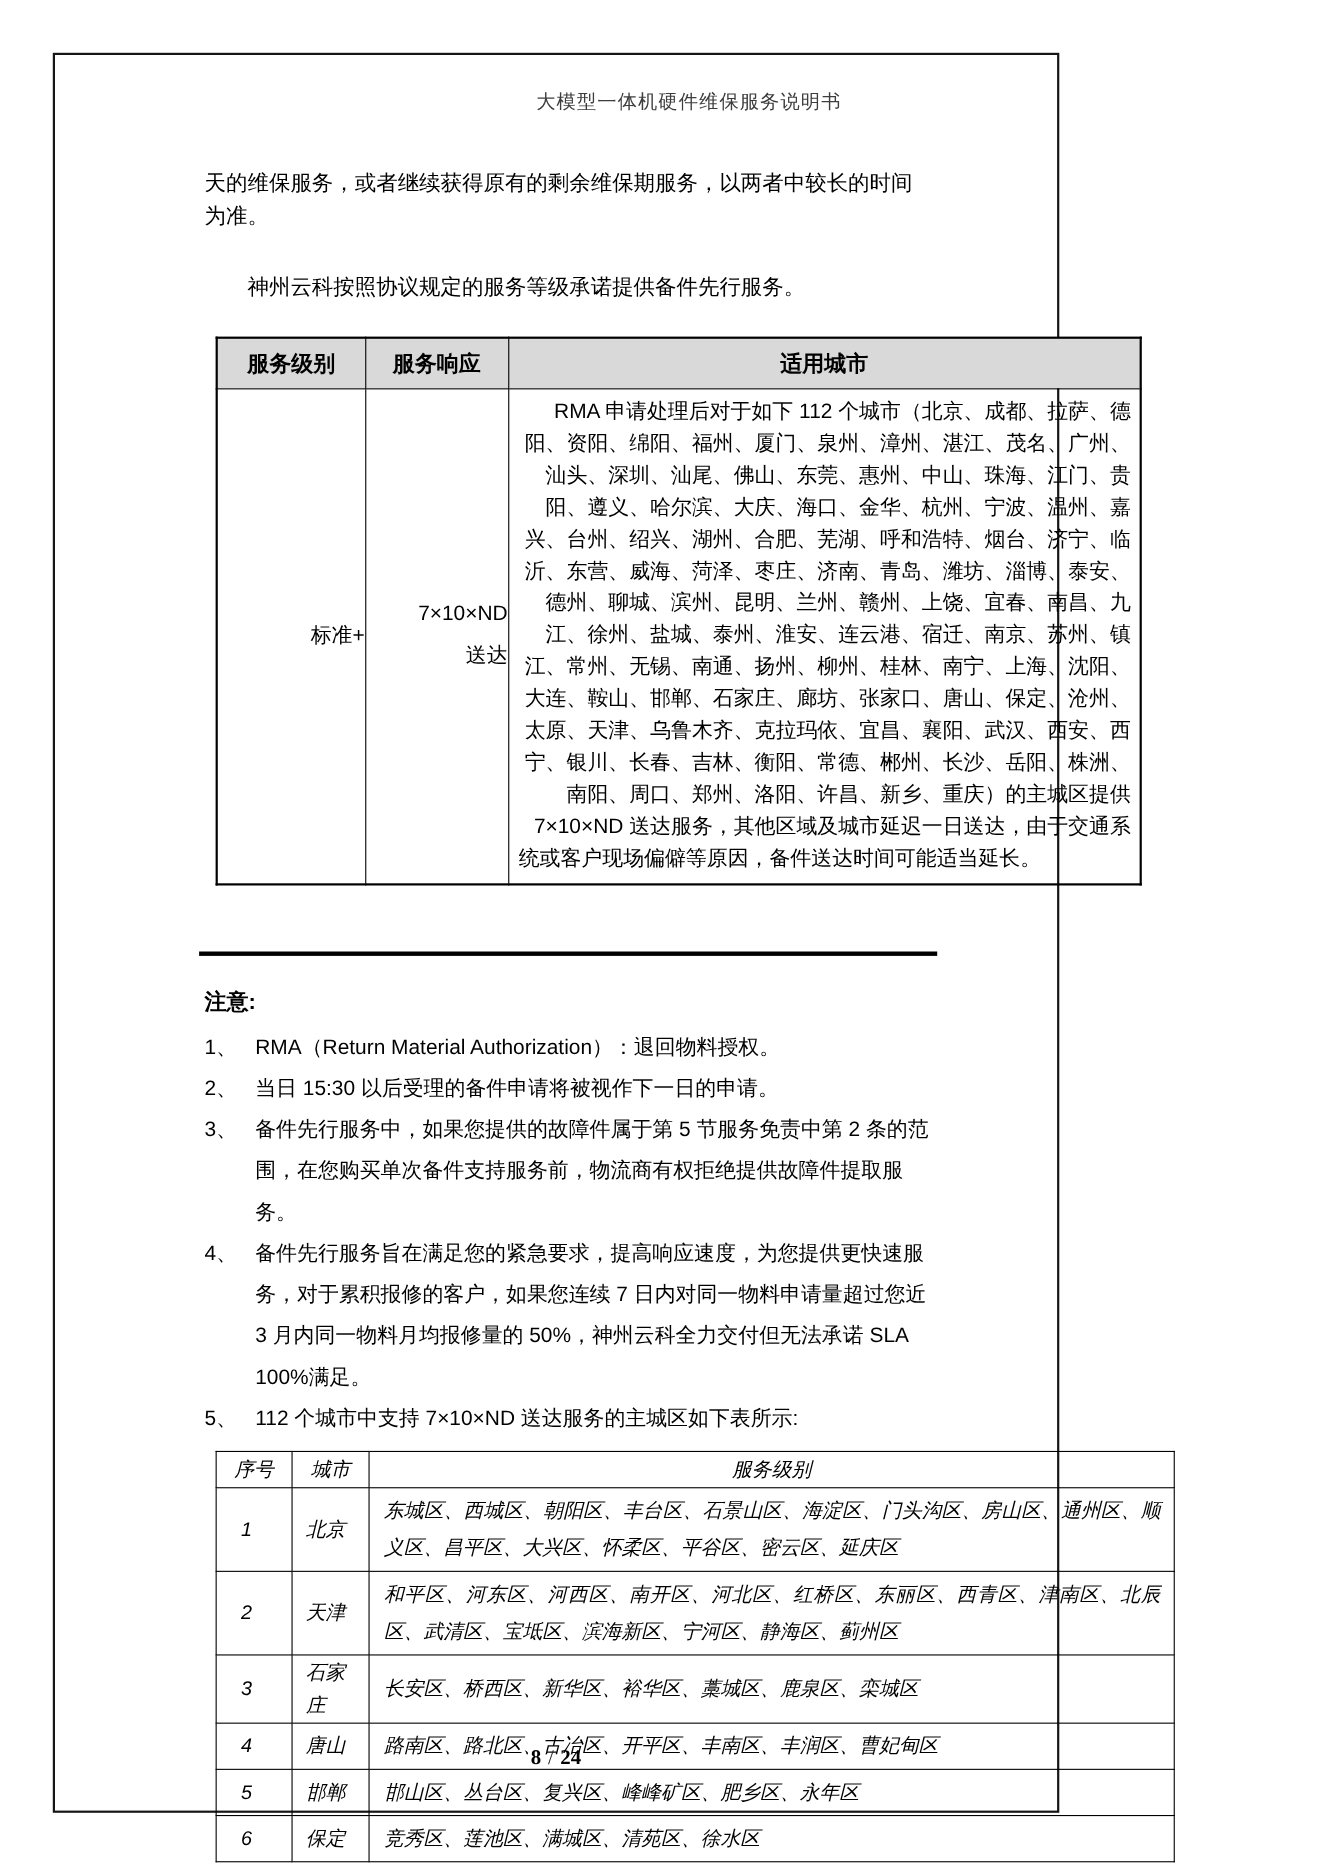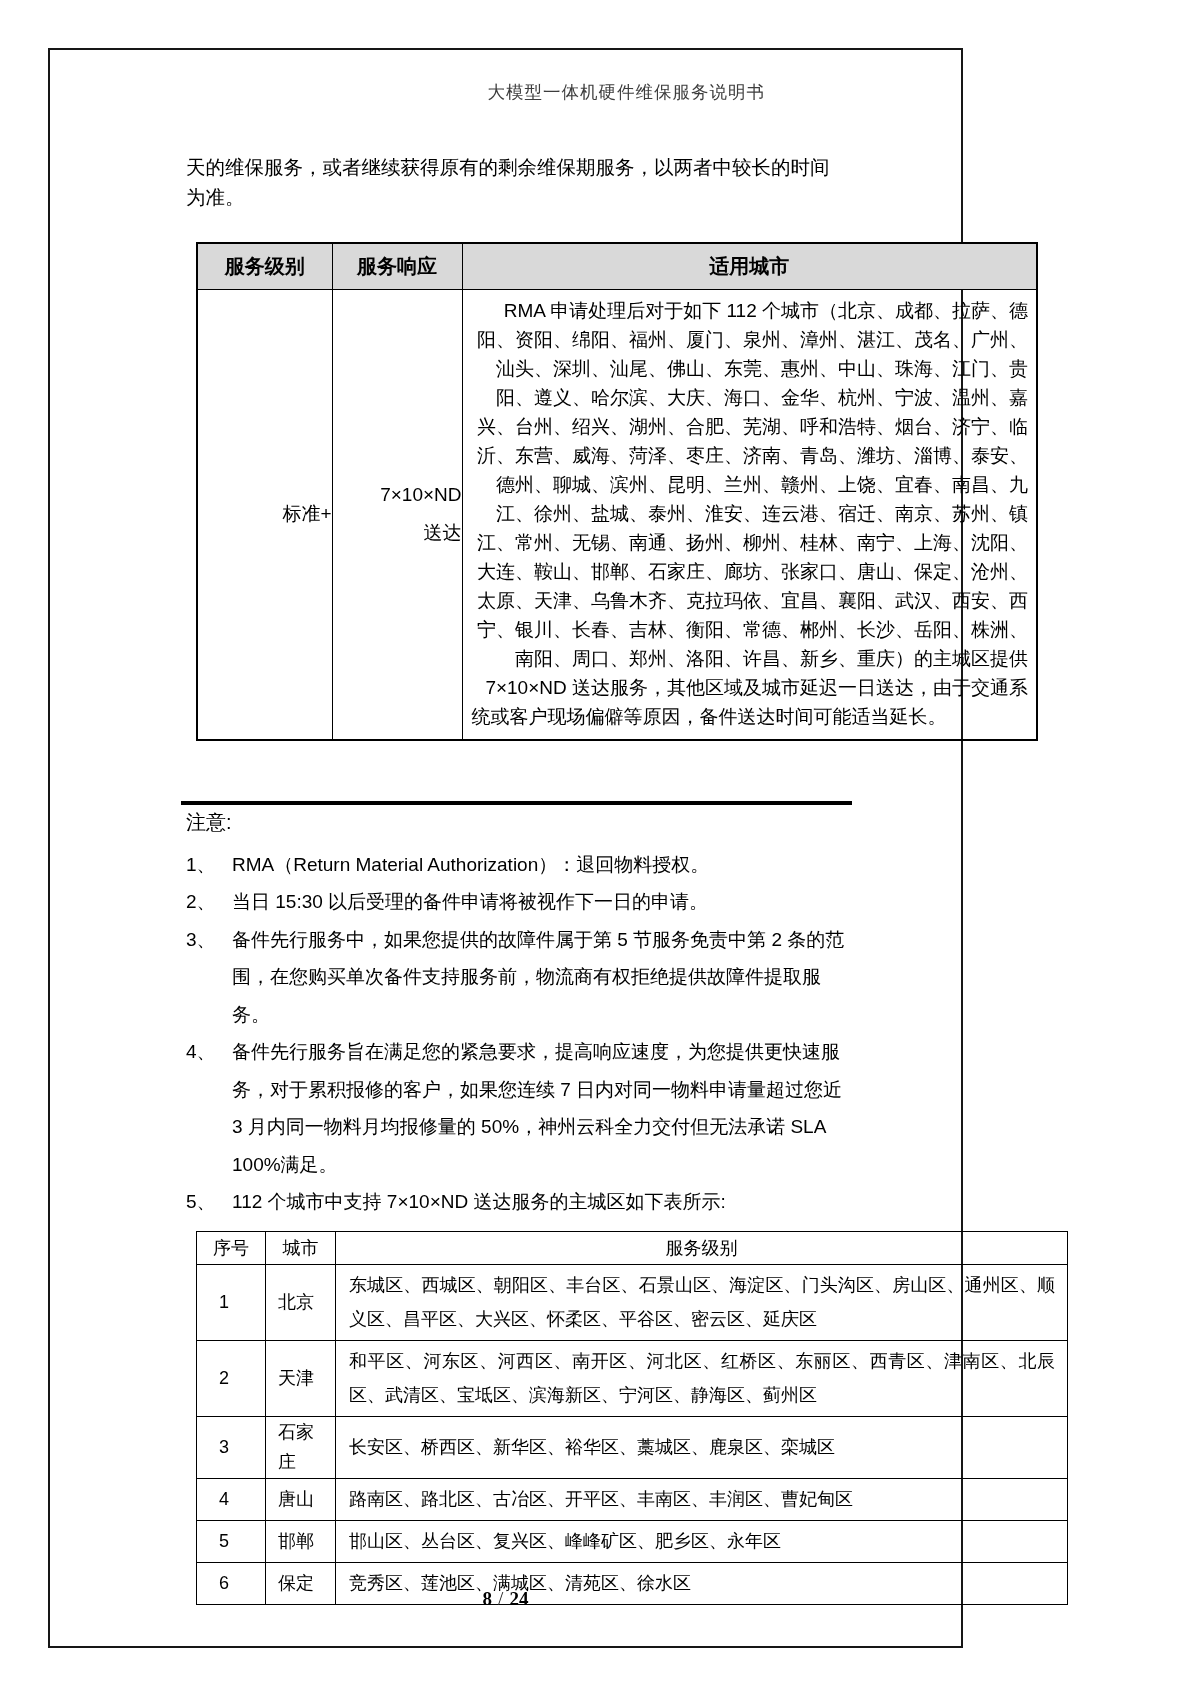--- a/index.html
+++ b/index.html
@@ -43,31 +43,31 @@
   .cell-response { text-align: center; line-height: 38px; }
   .cell-cities {
     padding: 6px 8px 8px 9px; font-size: 18px; line-height: 29px;
     text-align: justify; text-align-last: left; vertical-align: top;
   }
 
   .thick-rule {
     margin-top: 60px; margin-left: -5px; width: calc(100% + 10px);
     height: 4px; background: #000;
   }
-  .notice-label { margin-top: 4px; font-size: 20px; font-weight: normal; }
+  .notice-label { margin-top: 28px; font-size: 20px; font-weight: bold; }
   .notes-list { margin-top: 10px; }
   .note-item { display: flex; font-size: 19px; line-height: 37.5px; }
   .note-num { flex: 0 0 46px; }
   .note-text { flex: 1; }
 
   .district-table {
     margin-top: 10px; margin-left: 10px; width: 872px;
     border: 1.5px solid #000; table-layout: fixed;
   }
-  .district-table th, .district-table td { border: 1.5px solid #000; font-weight: normal; }
+  .district-table th, .district-table td { border: 1.5px solid #000; font-weight: normal; font-style: italic; }
   .district-table th { height: 33px; font-size: 18px; text-align: center; vertical-align: middle; }
   .col-no { width: 69px; }
   .col-city { width: 70px; }
   .district-table td { font-size: 18px; vertical-align: middle; }
   .cell-no { padding-left: 22px; }
   .cell-city { padding-left: 12px; padding-right: 14px; line-height: 30px; }
   .cell-districts { padding: 3px 12px 4px 13px; line-height: 34px; text-align: justify; text-align-last: left; }
   .row-tall td { height: 74px; }
   .row-mid td { height: 62px; }
   .row-single td { height: 37px; }
@@ -84,20 +84,21 @@
 <body>
 
 <div class="page-frame">
 
   <div class="header-title">大模型一体机硬件维保服务说明书</div>
 
   <div class="content">
 
     <p class="para">天的维保服务，或者继续获得原有的剩余维保期服务，以两者中较长的时间为准。</p>
 
+    <p class="para para-indent">神州云科按照协议规定的服务等级承诺提供备件先行服务。</p>
 
 
     <table class="service-table">
       <thead>
         <tr>
           <th class="col-level">服务级别</th>
           <th class="col-response">服务响应</th>
           <th>适用城市</th>
         </tr>
       </thead>

